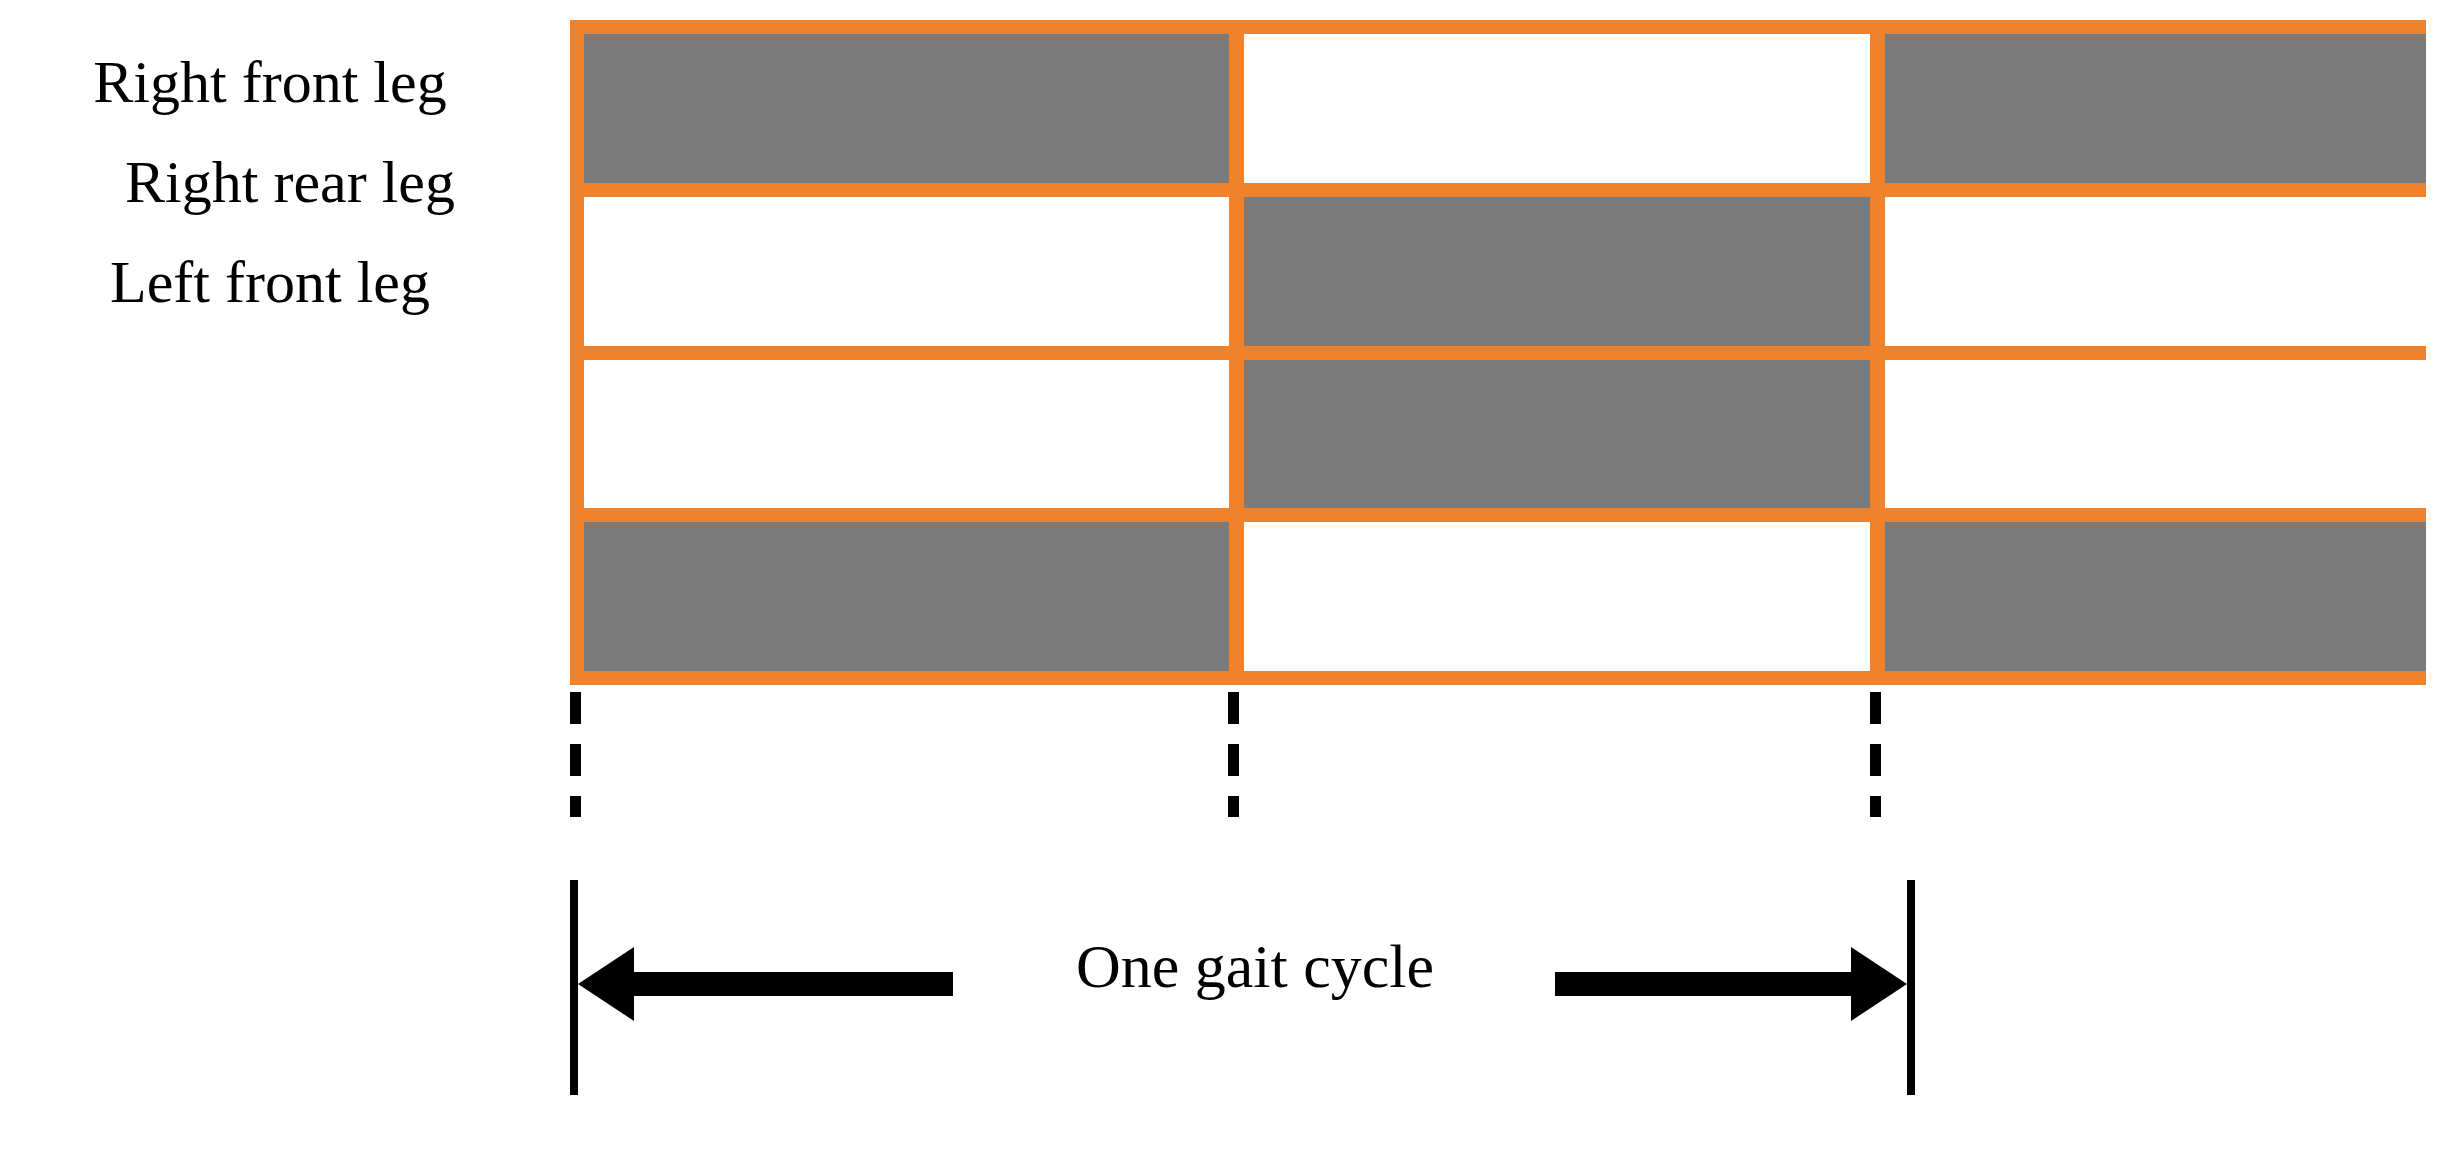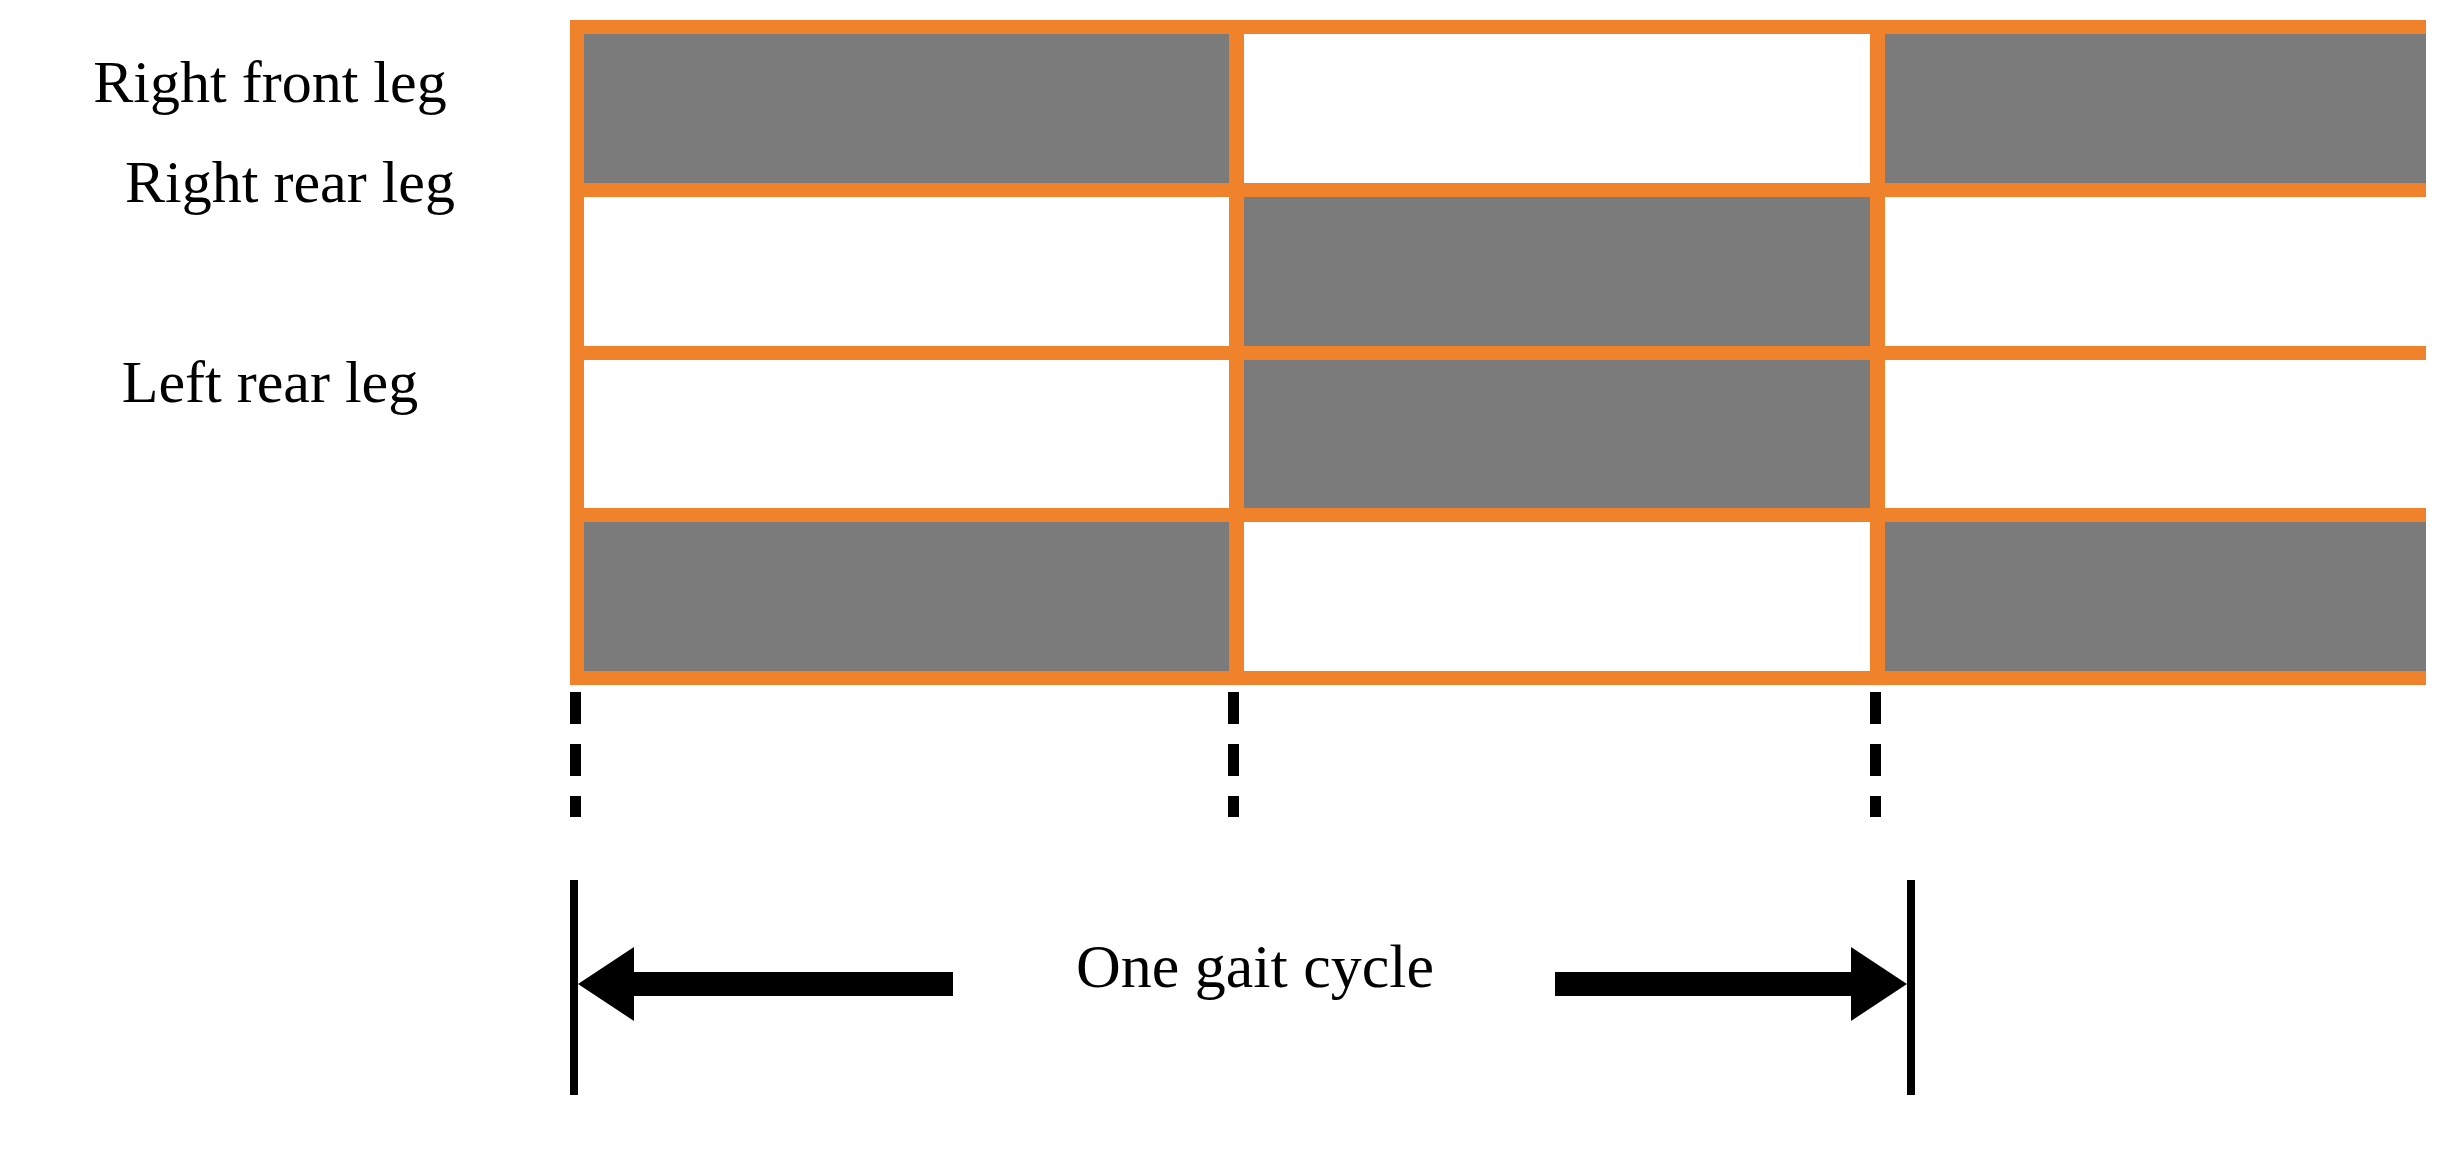--- a/index.html
+++ b/index.html
@@ -169,21 +169,21 @@
   }
 </style>
 </head>
 <body>
 
 <div id="figure">
 
   <div class="labels-col">
     <div class="row-label" style="top:52px;">Right front leg</div>
     <div class="row-label" style="top:152px;margin-left:20px;">Right rear leg</div>
-    <div class="row-label" style="top:352px;">Left rear leg</div>
+    <div class="row-label" style="top:252px;">Left front leg</div>
   </div>
 
   <div class="chart">
 
     <div class="chart-row">
       <div class="cell cell-c0 stance" style="background: rgb(123, 123, 123);"></div>
       <div class="cell cell-c1 swing" style="background: rgb(255, 255, 255);"></div>
       <div class="cell cell-c2 stance" style="background: rgb(123, 123, 123);"></div>
     </div>
 

